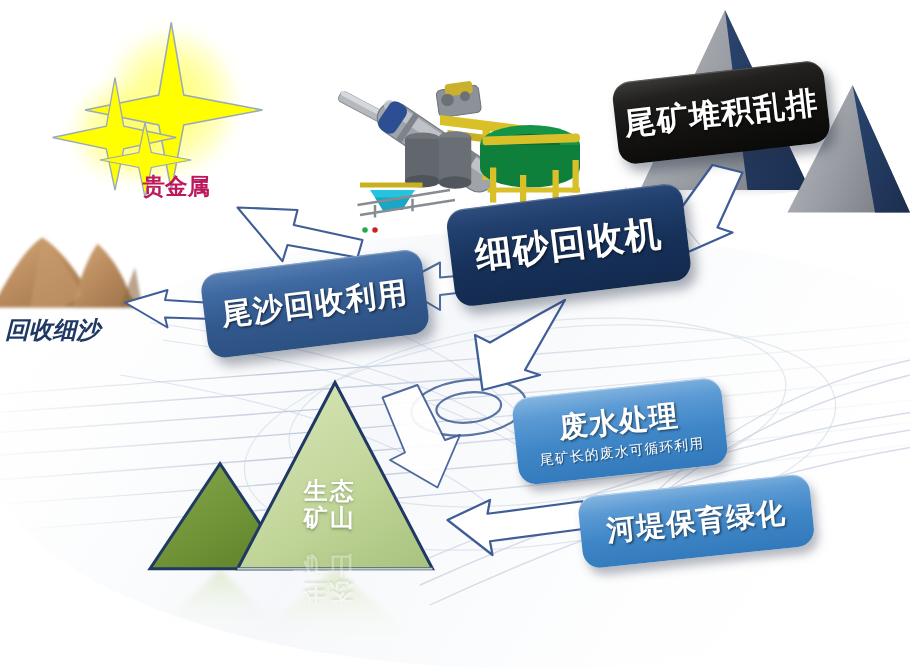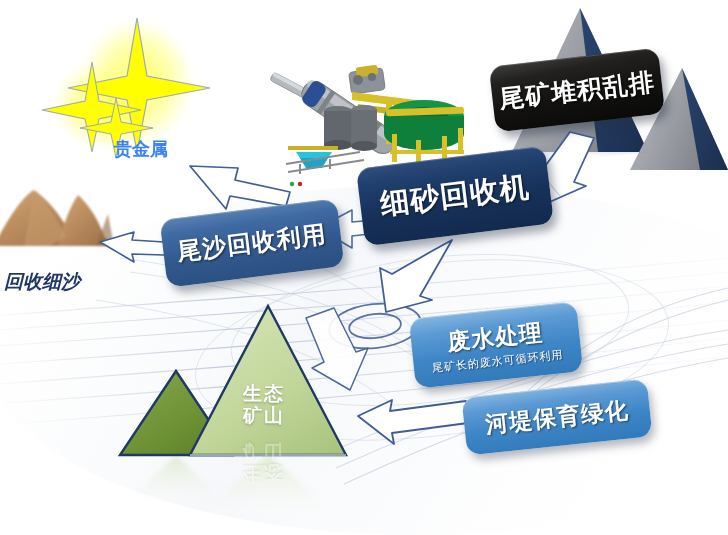--- a/index.html
+++ b/index.html
@@ -106,24 +106,24 @@
   
   .label {
     position: absolute;
     color: #1f3864;
     font-weight: bold;
     white-space: nowrap;
   }
   #label-precious {
     left: 114px; top: 137px;
     font-size: 18px;
-    color: #3b82f6;
+    color: #be185d;
   }
   #label-sand {
-    left: 4px; top: 269px;
+    left: 4px; top: 251px;
     font-size: 19px;
     font-style: italic;
     color: #1f3864;
   }
 
   
   .mtn-text {
     position: absolute;
     color: #ffffff;
     font-weight: bold;

